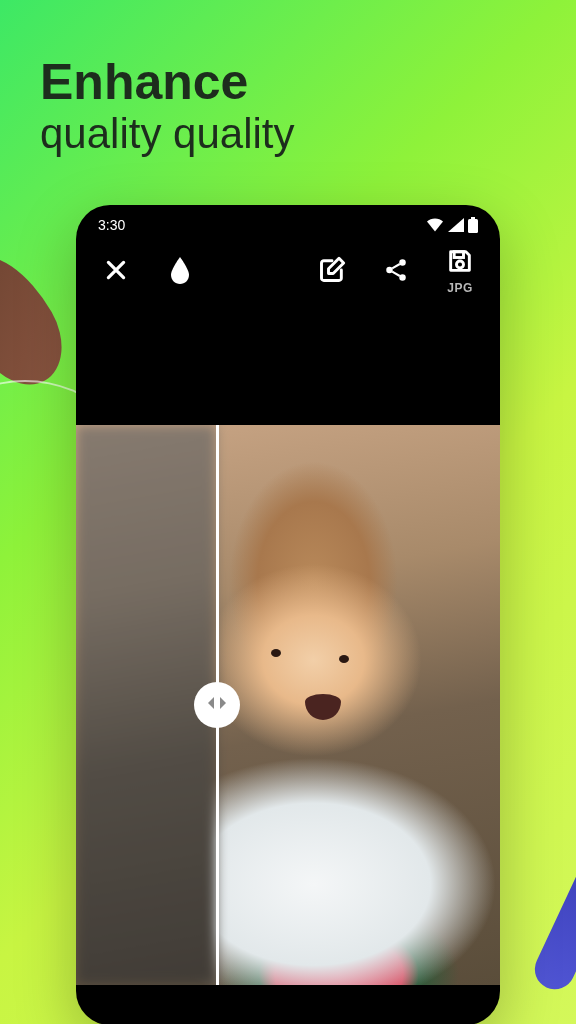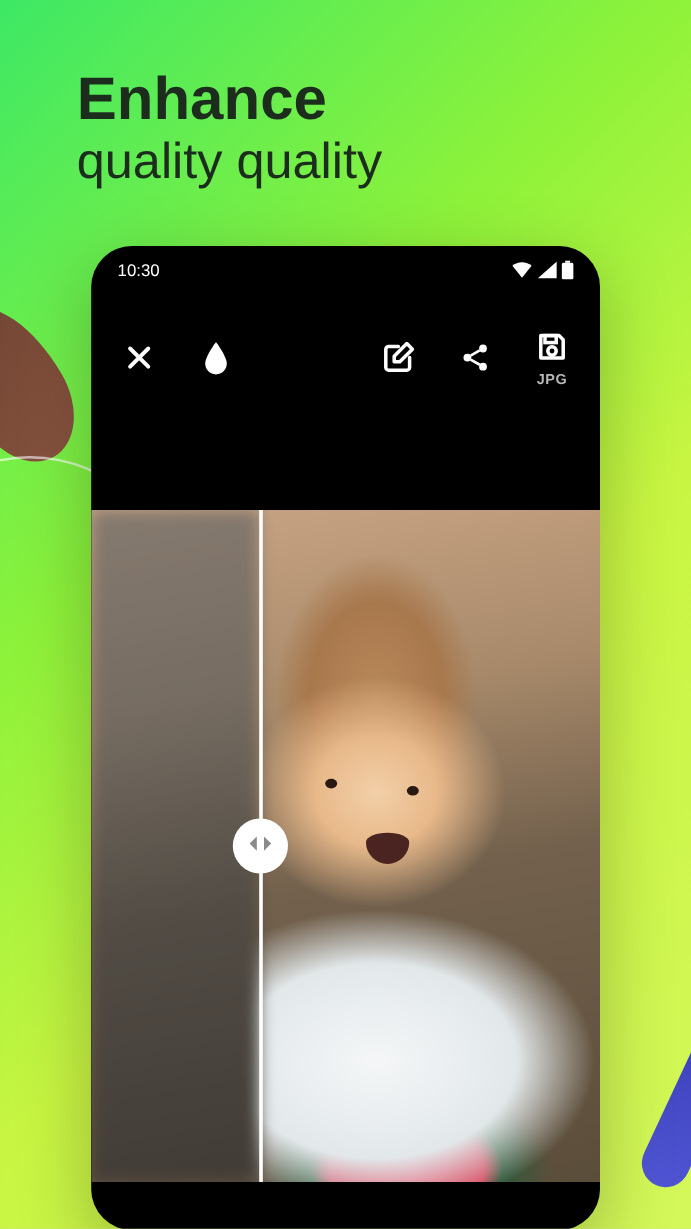--- a/index.html
+++ b/index.html
@@ -40,21 +40,20 @@
       border: 2px solid rgba(255,255,255,0.6);
       border-radius: 50%;
       border-left-color: transparent;
       border-bottom-color: transparent;
     }
     .headline {
       position: absolute;
       top: 55px;
       left: 40px;
       color: #1d2d1d;
-      margin-left: 24px;
     }
     .headline-bold {
       font-size: 50px;
       font-weight: 800;
       line-height: 1.1;
     }
     .headline-light {
       font-size: 42px;
       font-weight: 300;
       line-height: 1.15;
@@ -83,21 +82,21 @@
     .status-icons {
       display: flex;
       align-items: center;
       gap: 4px;
     }
     .wifi-icon, .signal-icon, .battery-icon { display: inline-block; }
     .wifi-icon svg, .signal-icon svg, .battery-icon svg { display: block; }
     .toolbar {
       height: 80px;
       display: flex;
-      align-items: flex-end;
+      align-items: flex-start;
       padding: 0 14px;
       gap: 12px;
     }
     .toolbar-btn {
       width: 52px;
       height: 52px;
       display: flex;
       align-items: center;
       justify-content: center;
       background: transparent;
@@ -200,21 +199,21 @@
 <div class="decorative-arc"></div>
 
 <div class="headline">
   <div class="headline-bold">Enhance</div>
   <div class="headline-light">quality quality</div>
 </div>
 
 <div class="phone">
 
   <div class="status-bar">
-    <span>10:30</span>
+    <span>3:30</span>
     <div class="status-icons">
       <span class="wifi-icon">
         <svg width="18" height="14" viewBox="0 0 18 14">
             <path fill="#fff" d="M9 13.5 L1 3.5 C3 1.5 6 0.5 9 0.5 C12 0.5 15 1.5 17 3.5 Z"></path>
           </svg>
       </span>
       <span class="signal-icon">
         <svg width="16" height="14" viewBox="0 0 16 14">
             <path fill="#fff" d="M0 14 L16 14 L16 0 Z"></path>
           </svg>

